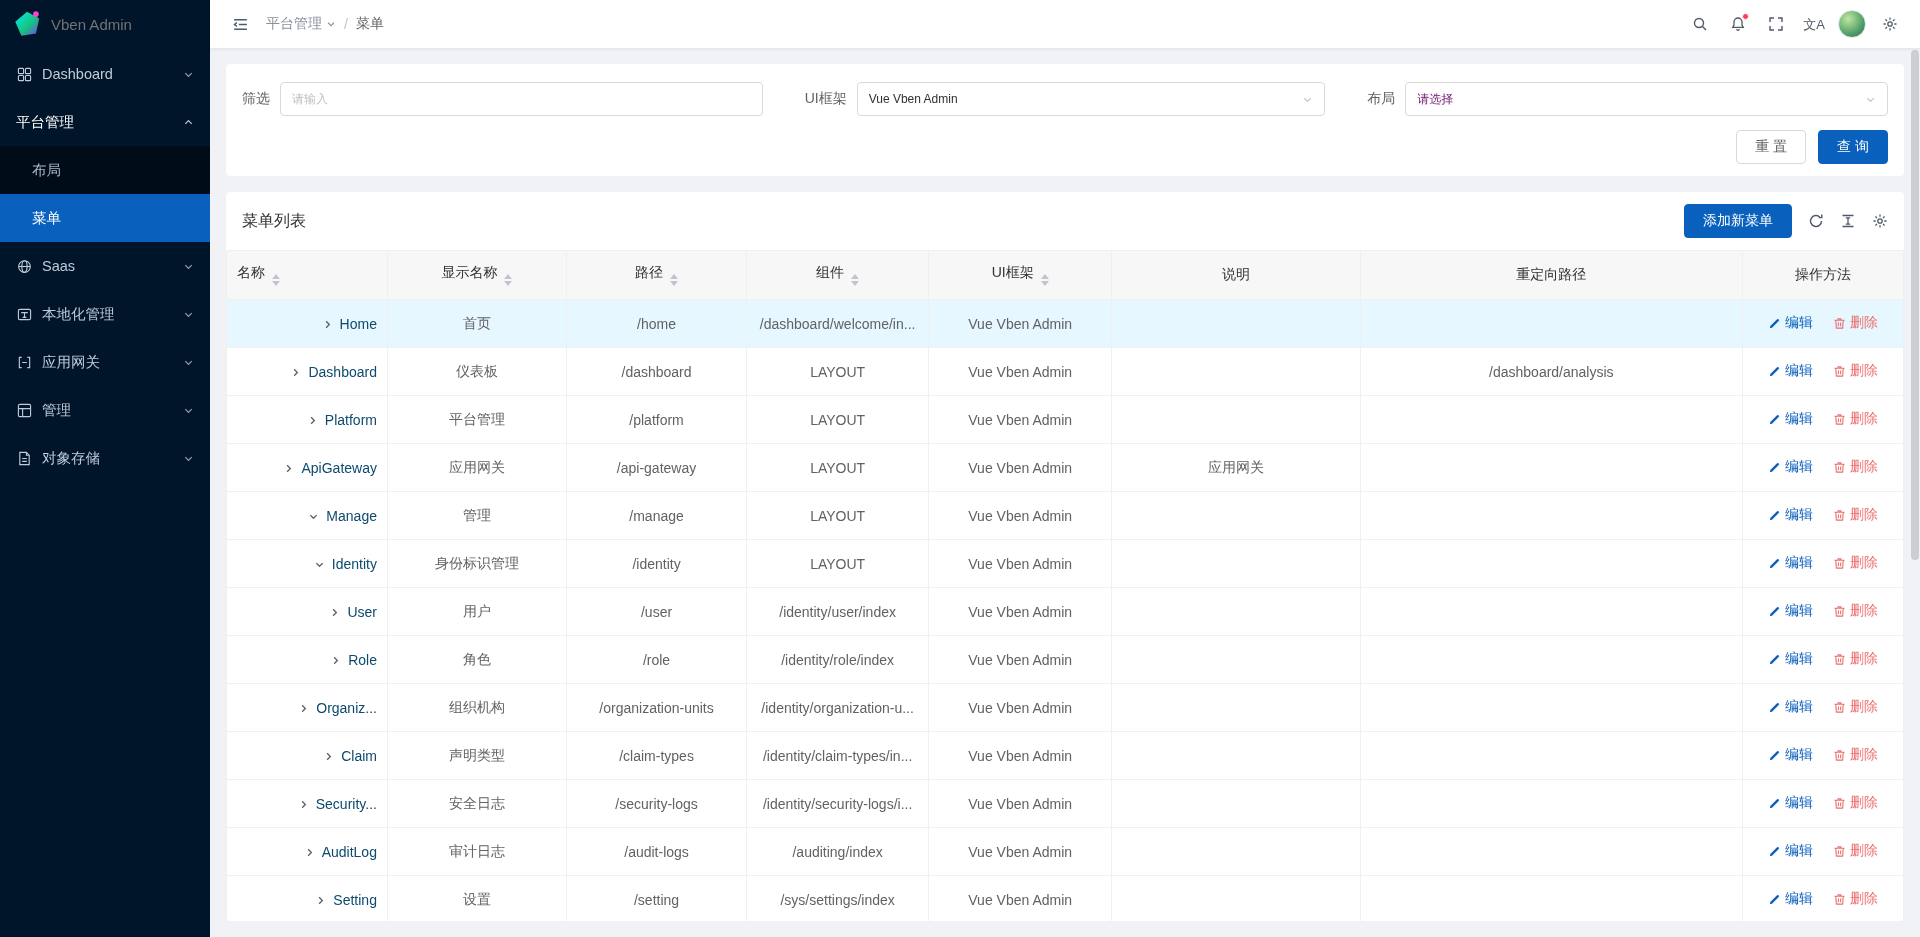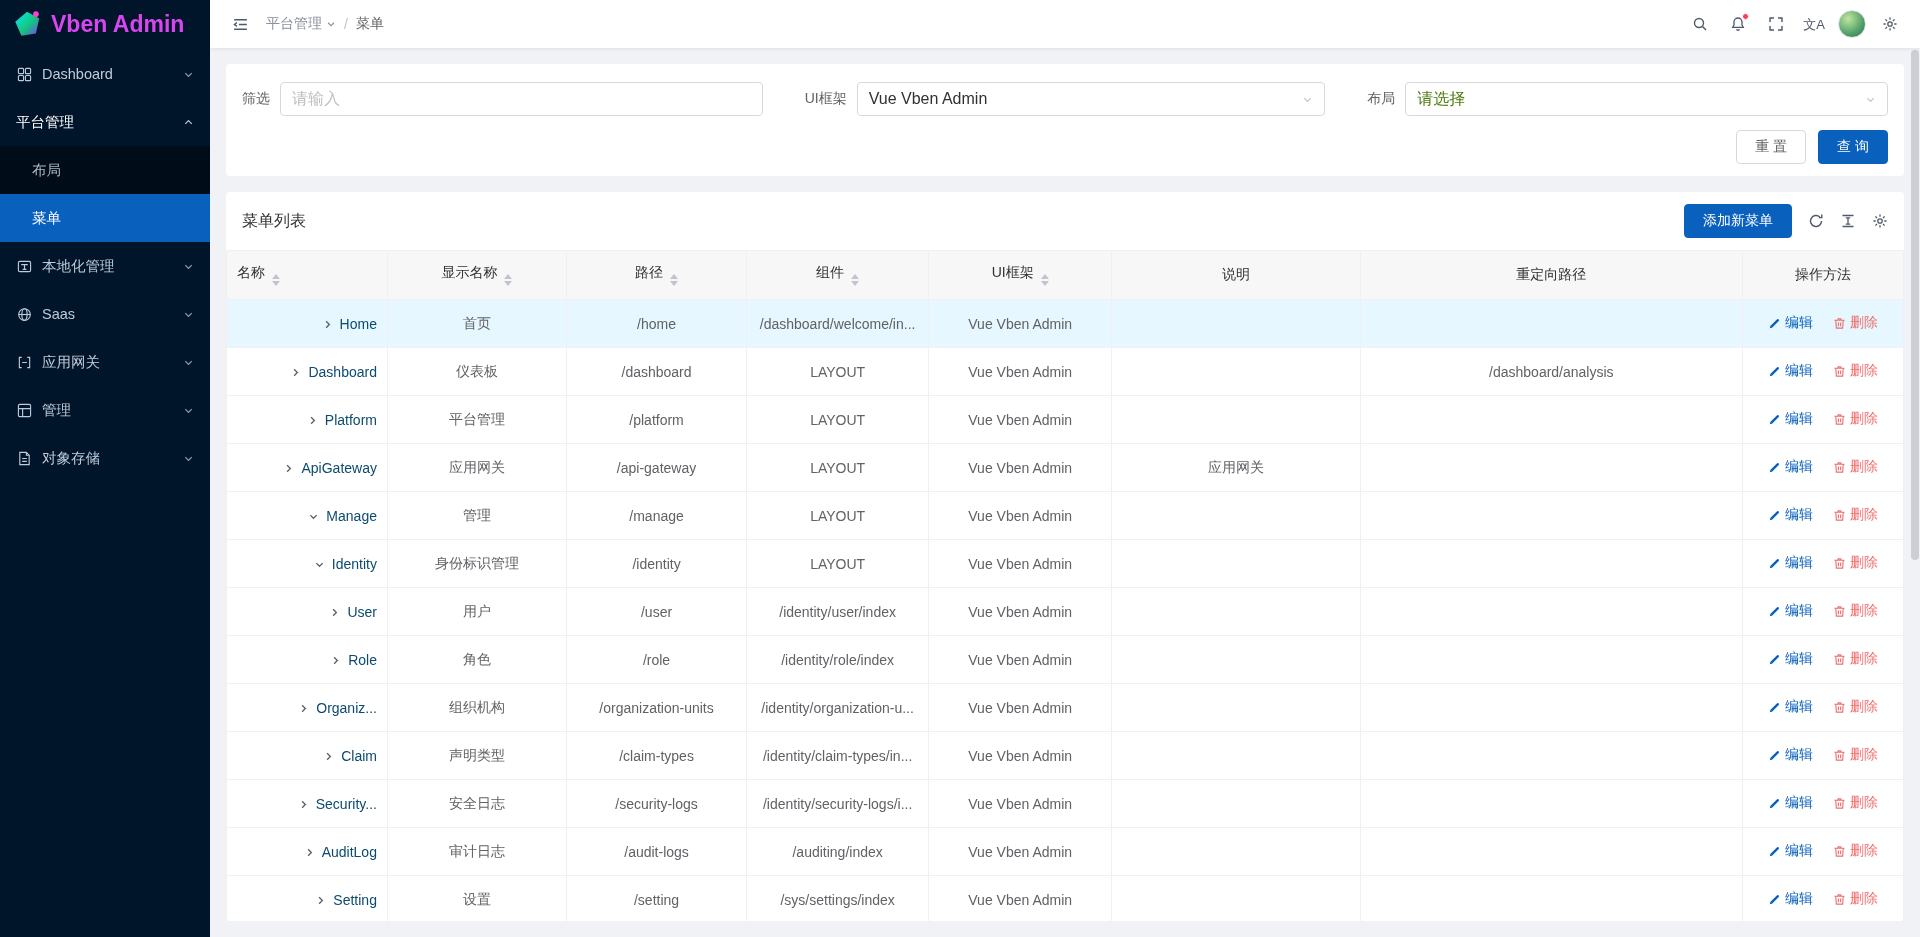--- a/index.html
+++ b/index.html
@@ -9,21 +9,21 @@
     font-size: 14px; color: #303133; display: flex; background: #f0f2f5;
   }
   :root {
     --primary: #0960bd; --danger: #ed6f6f; --sidebar-bg: #001529;
     --submenu-bg: #000c17; --row-highlight: #e6f7ff; --border: #f0f0f0;
   }
 
   
   .sidebar { width: 210px; flex-shrink: 0; background: var(--sidebar-bg); display: flex; flex-direction: column; }
   .logo { height: 48px; display: flex; align-items: center; gap: 9px; padding: 0 12px; cursor: pointer; }
-  .logo-text { color: #d946ef; font-size: 23px; font-weight: bold; white-space: nowrap; }
+  .logo-text { color: #737373; font-size: 15px; font-weight: normal; white-space: nowrap; }
   .sb-menu { flex: 1; overflow: hidden; padding-top: 2px; }
   .sb-item { height: 48px; display: flex; align-items: center; gap: 10px; padding: 0 16px; color: #bfcbd9; cursor: pointer; font-size: 14.5px; }
   .sb-item.expanded { color: #fff; }
   .sb-icon { display: inline-flex; width: 16px; justify-content: center; }
   .sb-label { flex: 1; white-space: nowrap; overflow: hidden; text-overflow: ellipsis; }
   .sb-chevron { display: inline-flex; opacity: .75; }
   .sb-chevron svg { transition: transform .2s; }
   .sb-chevron.up svg { transform: rotate(180deg); }
   .sb-submenu { background: var(--submenu-bg); }
   .sb-subitem { height: 48px; display: flex; align-items: center; padding-left: 32px; color: #a9b7c6; cursor: pointer; font-size: 14.5px; }
@@ -45,26 +45,26 @@
 
   .content { flex: 1; padding: 16px; overflow: hidden; display: flex; flex-direction: column; }
   .card { background: #fff; border-radius: 4px; }
 
   
   .filter-card { padding: 18px 16px 12px; margin-bottom: 16px; flex-shrink: 0; }
   .filter-row { display: flex; gap: 42px; }
   .filter-item { flex: 1; display: flex; align-items: center; gap: 10px; min-width: 0; }
   .filter-label { color: #606266; white-space: nowrap; }
   .control { flex: 1; height: 34px; border: 1px solid #d9d9d9; border-radius: 4px; background: #fff;
-             display: flex; align-items: center; padding: 0 11px; font-size: 16px; color: #303133; min-width: 0; }
+             display: flex; align-items: center; padding: 0 11px; font-size: 12px; color: #303133; min-width: 0; }
   input.control { outline: none; }
   input.control::placeholder { color: #bfbfbf; }
   .control.select { justify-content: space-between; cursor: pointer; }
   .control.select .sel-caret { color: #c0c4cc; display: inline-flex; }
-  .control.select.is-placeholder .sel-value { color: #4d7c0f; }
+  .control.select.is-placeholder .sel-value { color: #701a75; }
   .filter-actions { display: flex; justify-content: flex-end; gap: 12px; margin-top: 14px; }
   .btn { height: 34px; padding: 0 18px; border-radius: 4px; border: 1px solid #d9d9d9; background: #fff;
          color: #606266; font-size: 14px; cursor: pointer; font-family: inherit; white-space: nowrap; }
   .btn-primary { background: var(--primary); border-color: var(--primary); color: #fff; }
 
   
   .table-card { flex: 1; display: flex; flex-direction: column; overflow: hidden; }
   .table-toolbar { display: flex; align-items: center; padding: 12px 16px; flex-shrink: 0; }
   .table-title { font-size: 16px; font-weight: 500; color: #303133; }
   .toolbar-right { margin-left: auto; display: flex; align-items: center; gap: 16px; }
@@ -142,40 +142,40 @@
         <div class="sb-subitem">
     <span class="sb-sublabel">布局</span>
   </div>
         <div class="sb-subitem active">
     <span class="sb-sublabel">菜单</span>
   </div>
       </div>
       <div class="sb-item">
     <span class="sb-icon">
           <svg viewBox="0 0 16 16" width="15" height="15" fill="none" stroke="currentColor" stroke-width="1.2">
-            <rect x="1.5" y="2.5" width="13" height="11" rx="1.5"></rect>
-            <path d="M4.5 6h7M8 6v5M6 11h4"></path>
-          </svg>
-        </span>
-    <span class="sb-label">本地化管理</span>
+            <circle cx="8" cy="8" r="6.2"></circle>
+            <ellipse cx="8" cy="8" rx="2.8" ry="6.2"></ellipse>
+            <path d="M1.8 8h12.4"></path>
+          </svg>
+        </span>
+    <span class="sb-label">Saas</span>
     <span class="sb-chevron">
       <svg viewBox="0 0 12 12" width="11" height="11" fill="none" stroke="currentColor" stroke-width="1.4">
             <path d="M2.5 4.5L6 8l3.5-3.5"></path>
           </svg>
     </span>
   </div>
       <div class="sb-item">
     <span class="sb-icon">
           <svg viewBox="0 0 16 16" width="15" height="15" fill="none" stroke="currentColor" stroke-width="1.2">
-            <circle cx="8" cy="8" r="6.2"></circle>
-            <ellipse cx="8" cy="8" rx="2.8" ry="6.2"></ellipse>
-            <path d="M1.8 8h12.4"></path>
-          </svg>
-        </span>
-    <span class="sb-label">Saas</span>
+            <rect x="1.5" y="2.5" width="13" height="11" rx="1.5"></rect>
+            <path d="M4.5 6h7M8 6v5M6 11h4"></path>
+          </svg>
+        </span>
+    <span class="sb-label">本地化管理</span>
     <span class="sb-chevron">
       <svg viewBox="0 0 12 12" width="11" height="11" fill="none" stroke="currentColor" stroke-width="1.4">
             <path d="M2.5 4.5L6 8l3.5-3.5"></path>
           </svg>
     </span>
   </div>
       <div class="sb-item">
     <span class="sb-icon">
           <svg viewBox="0 0 16 16" width="15" height="15" fill="none" stroke="currentColor" stroke-width="1.2">
             <path d="M5 2.5H2.5v11H5M11 2.5h2.5v11H11M5.5 8h5"></path>

